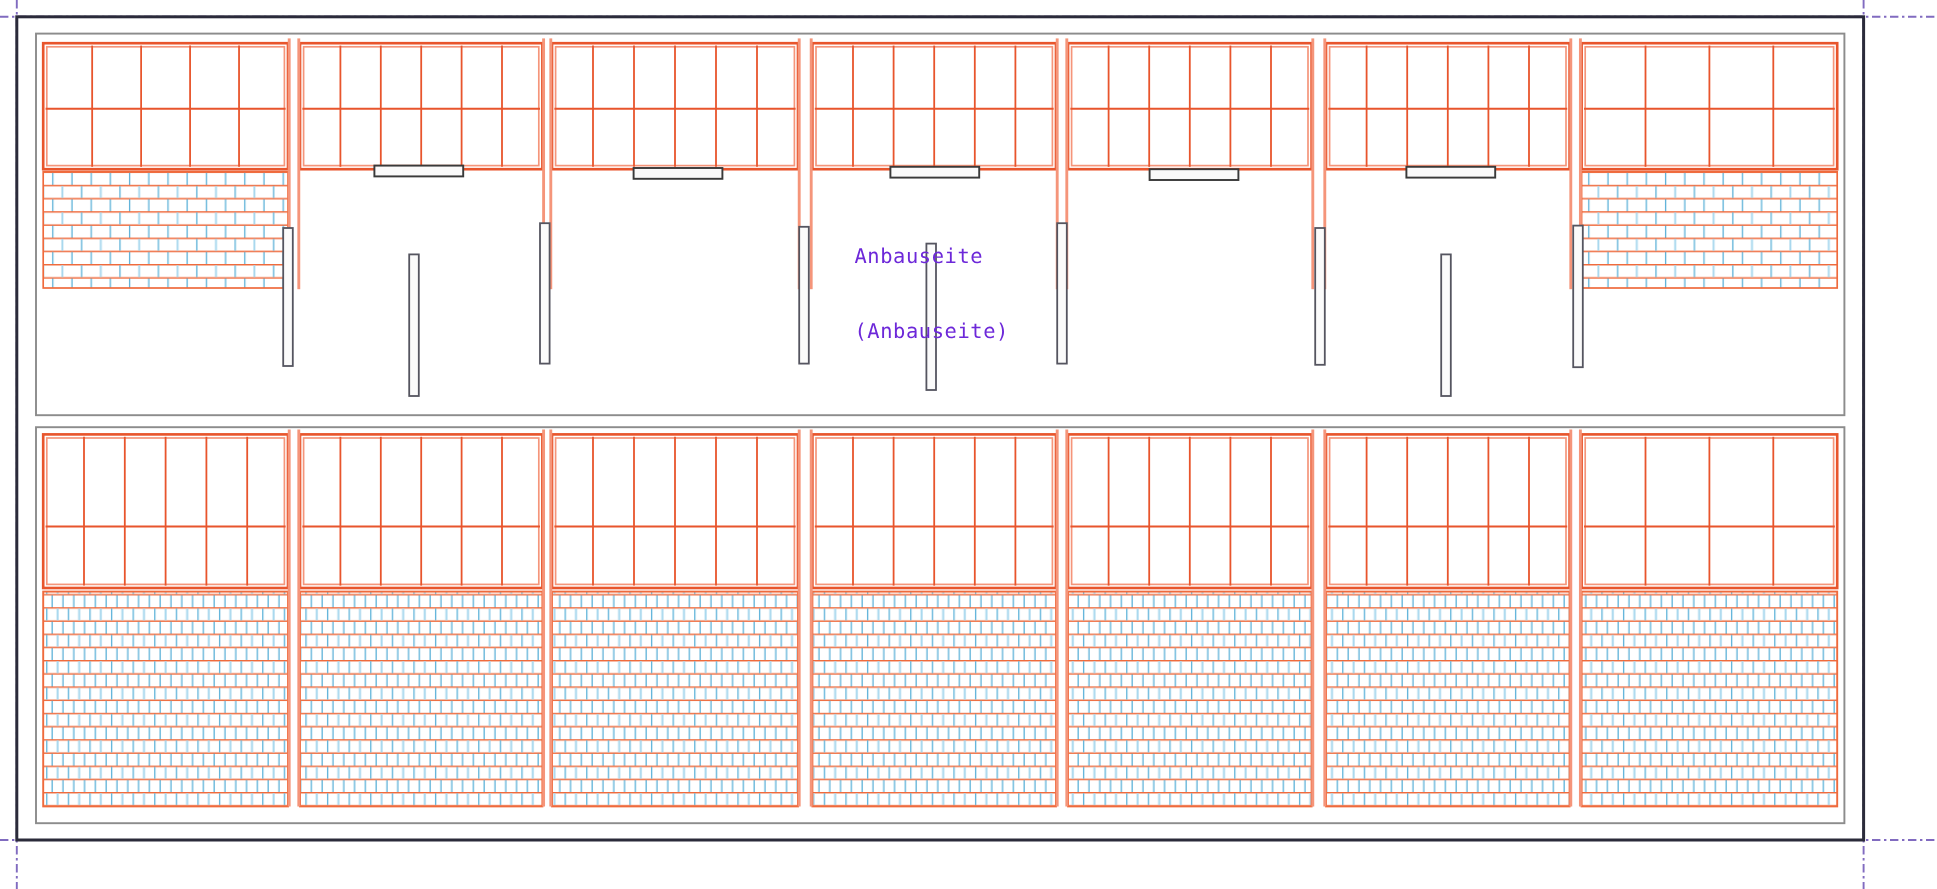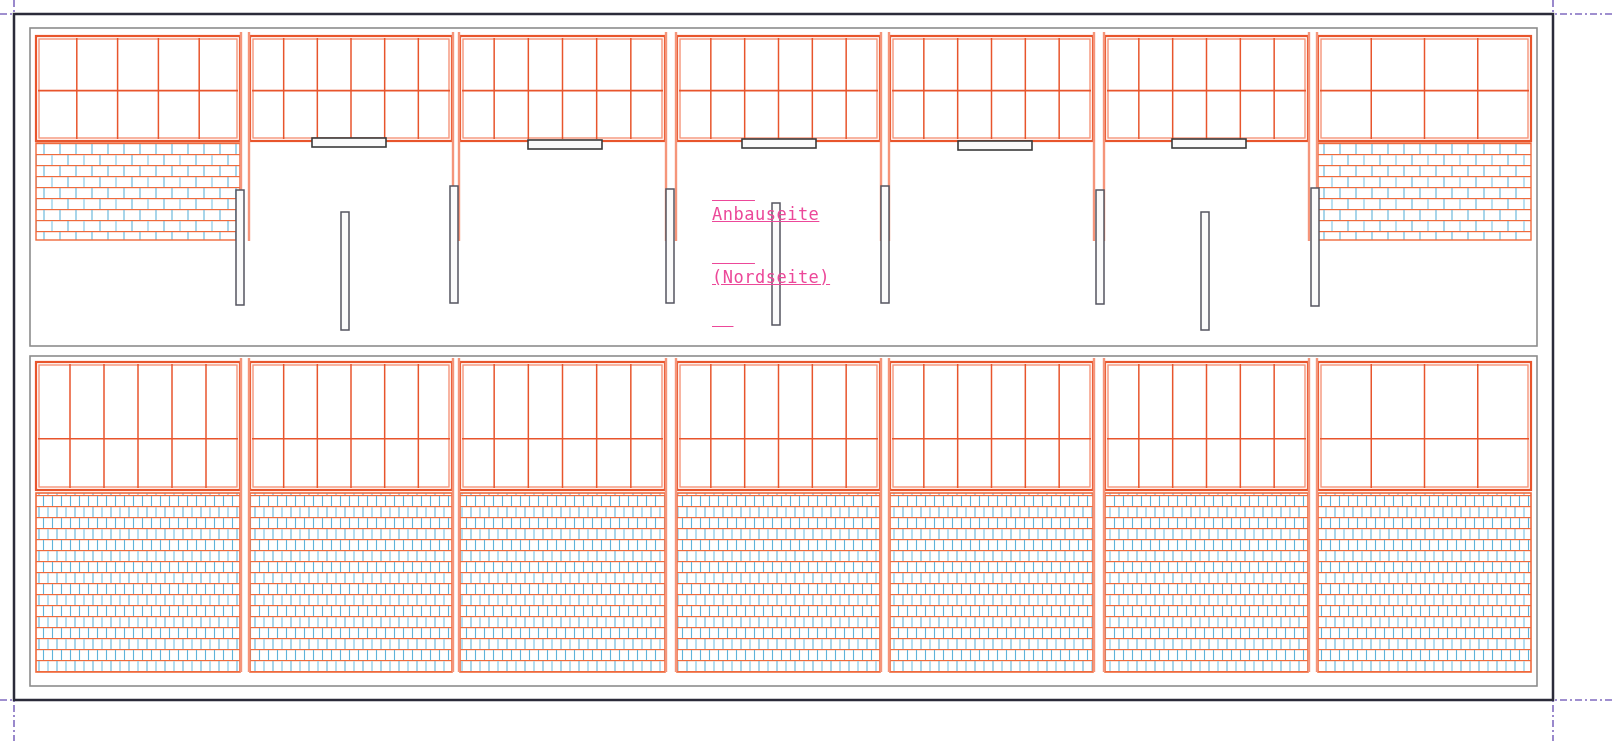--- a/index.html
+++ b/index.html
@@ -218,18 +218,18 @@
         <rect x="881" y="186" width="8" height="117" fill="#fbfbfb" stroke="#555560" stroke-width="1.5"></rect>
         <rect x="1096" y="190" width="8" height="114" fill="#fbfbfb" stroke="#555560" stroke-width="1.5"></rect>
         <rect x="1201" y="212" width="8" height="118" fill="#fbfbfb" stroke="#555560" stroke-width="1.5"></rect>
         <rect x="1311" y="188" width="8" height="118" fill="#fbfbfb" stroke="#555560" stroke-width="1.5"></rect>
       </g>
     <g id="outline">
         <rect x="14" y="14" width="1539" height="686" fill="none" stroke="#2b2b3a" stroke-width="2.5"></rect>
       </g>
   </svg>
 
-  <div class="cad-label" style="left: 712px; top: 162px; color: #ec4899; text-decoration: underline;">
+  <div class="cad-label" style="left: 712px; top: 162px; color: #6d28d9;">
     <div>Anbauseite</div>
-    <div>(Nordseite)</div>
+    <div>(Anbauseite)</div>
   </div>
 
 </div>
 
 </body></html>

